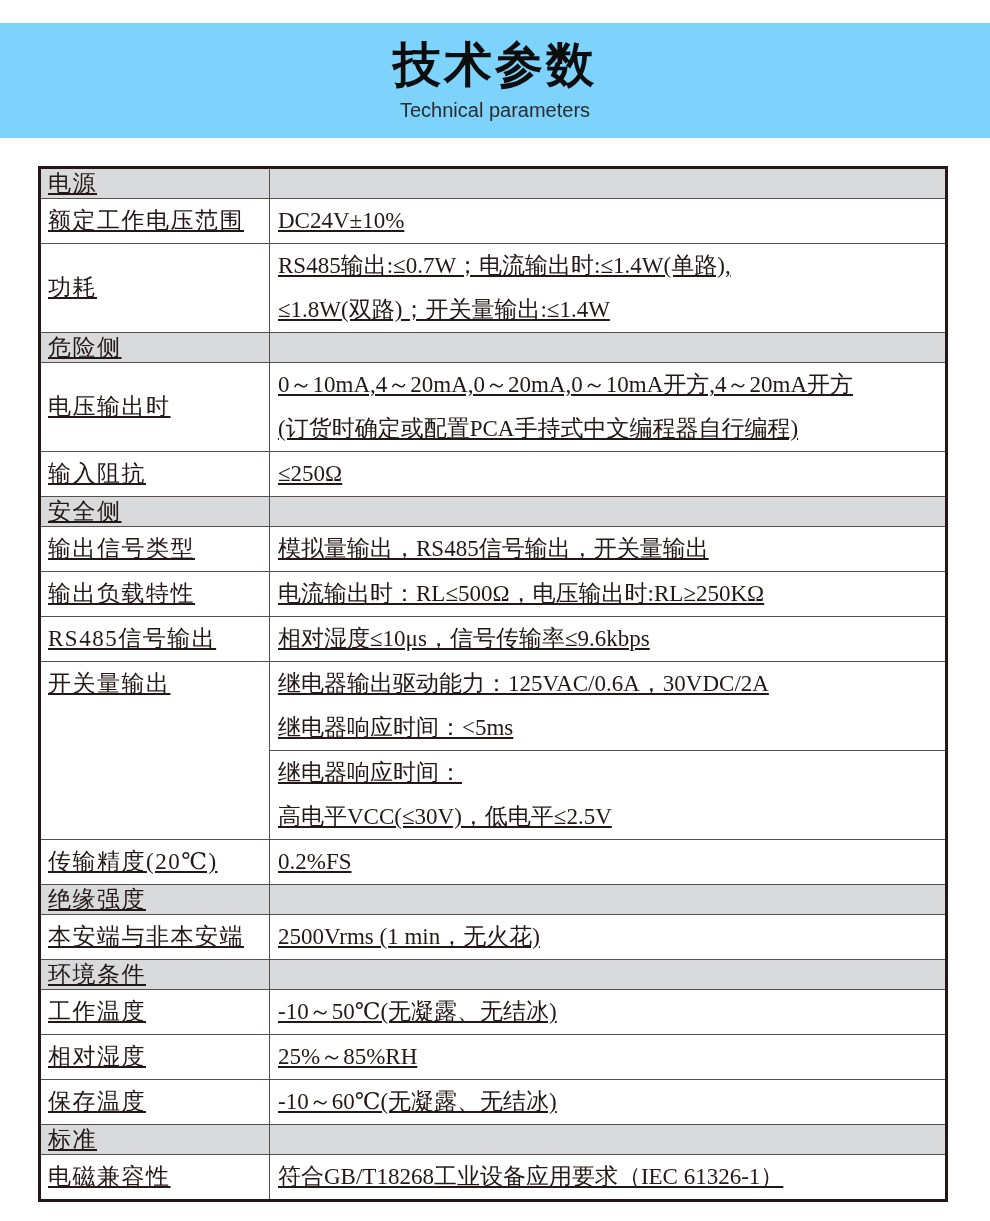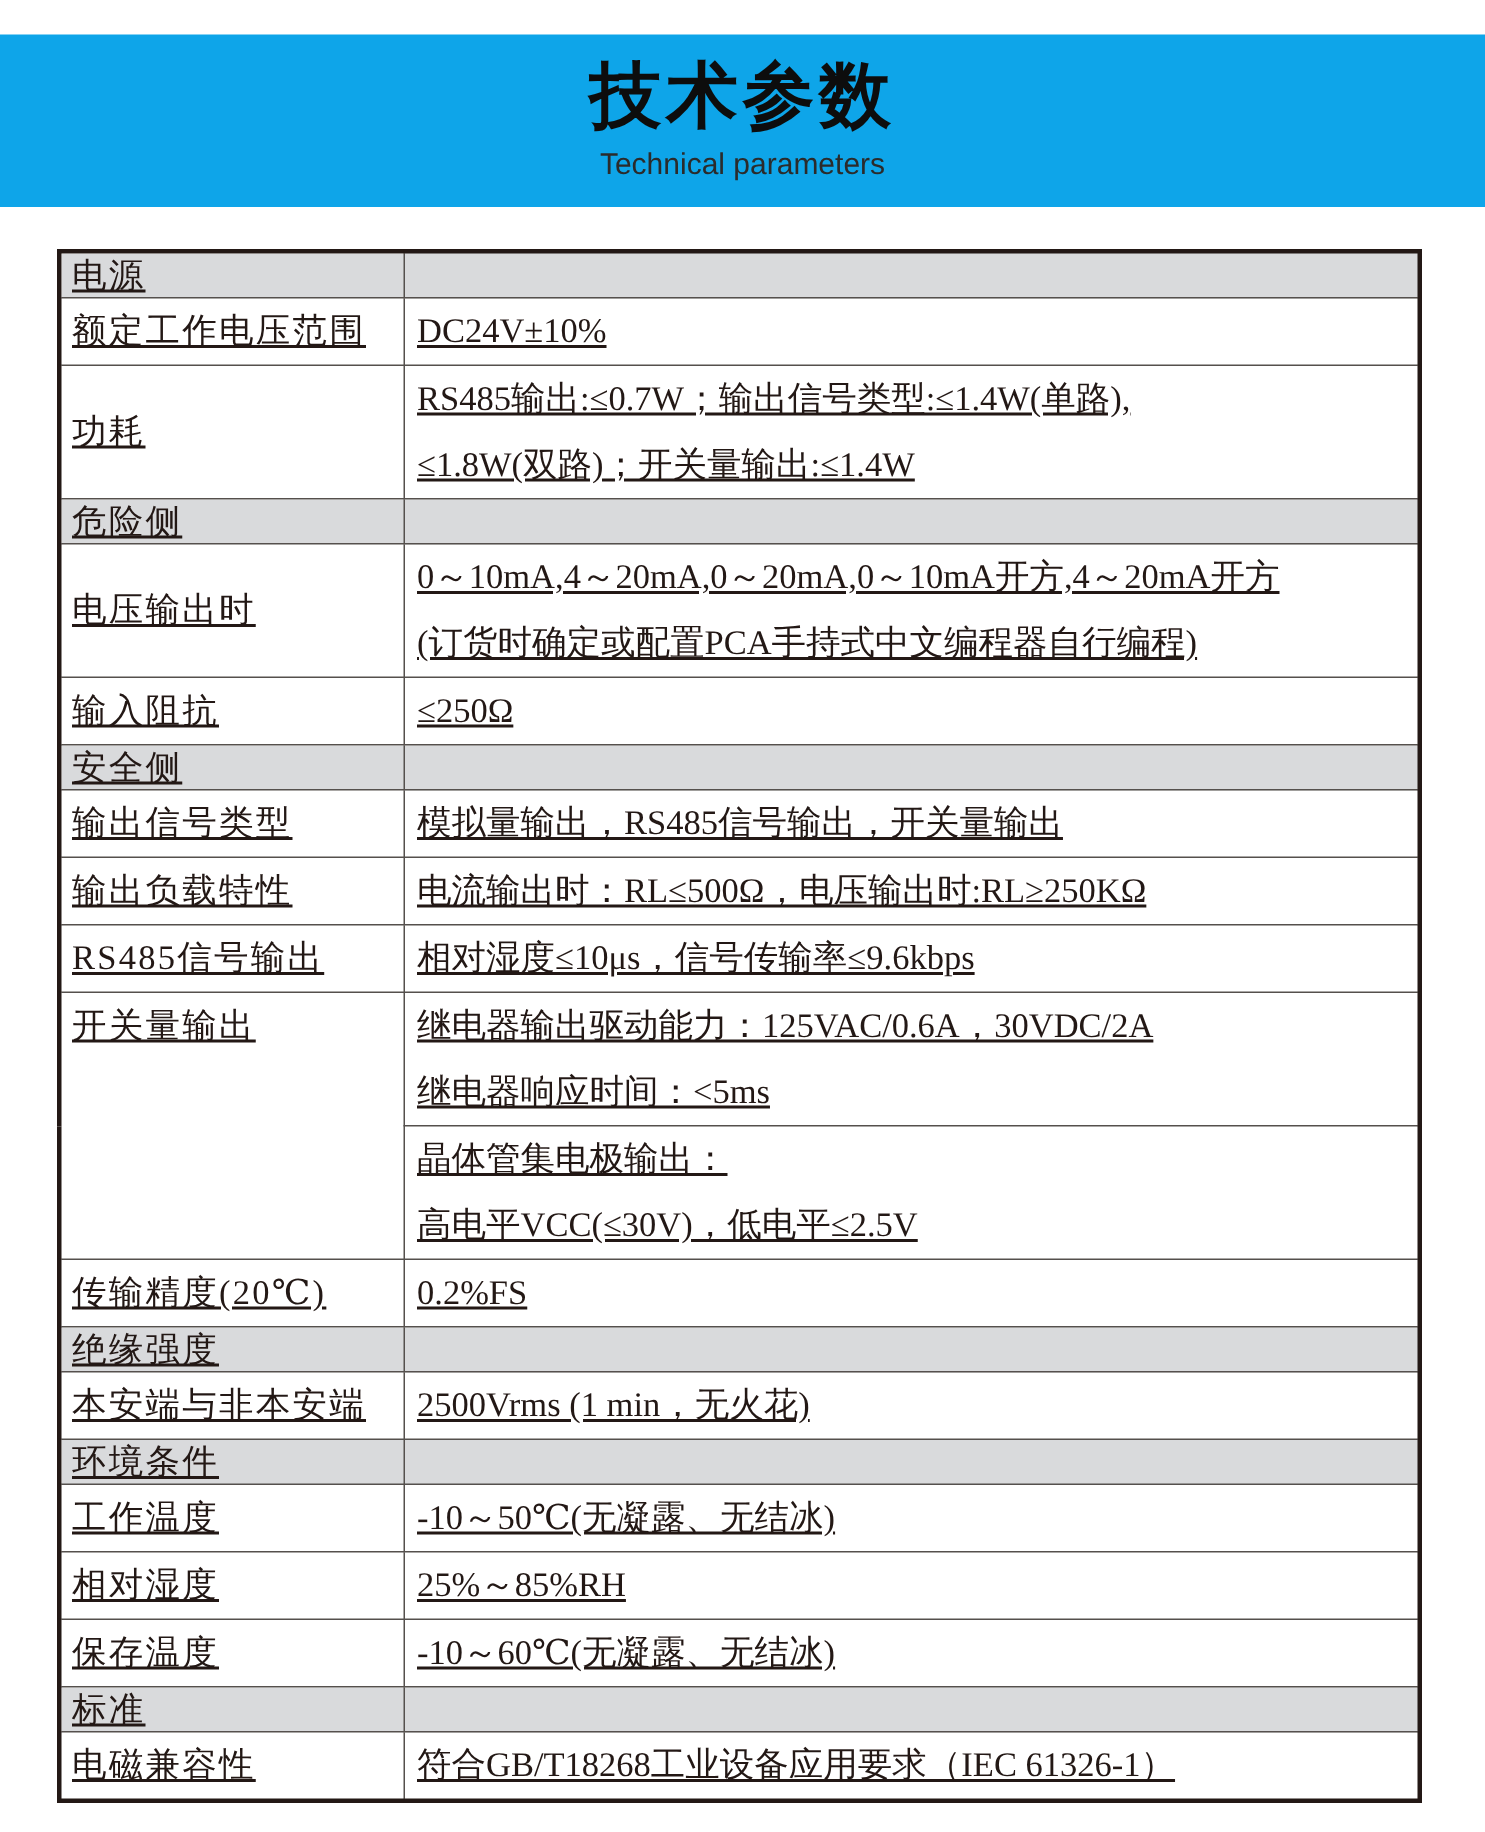--- a/index.html
+++ b/index.html
@@ -7,21 +7,21 @@
     width: 990px; height: 1221px;
     background: #ffffff;
     overflow: hidden;
     font-family: "Liberation Serif", "DejaVu Serif", serif;
     color: #231815;
   }
   
   .title-band {
     margin-top: 23px;
     width: 990px; height: 115px;
-    background: #0ea5e9;
+    background: #7dd3fc;
     display: flex; flex-direction: column;
     align-items: center; justify-content: center;
   }
   .title-band h1 {
     font-family: "Liberation Sans", "DejaVu Sans", sans-serif;
     font-weight: 800;
     font-size: 48px;
     letter-spacing: 3px;
     line-height: 1.1;
     color: #0d0d0d;
@@ -88,21 +88,21 @@
         </tr>
         <tr class="row-item">
           <td class="label-cell">额定工作电压范围</td>
           <td class="value-cell">
             <div class="cell-line">DC24V±10%</div>
           </td>
         </tr>
         <tr class="row-item">
           <td class="label-cell">功耗</td>
           <td class="value-cell">
-            <div class="cell-line">RS485输出:≤0.7W；输出信号类型:≤1.4W(单路),</div>
+            <div class="cell-line">RS485输出:≤0.7W；电流输出时:≤1.4W(单路),</div>
             <div class="cell-line">≤1.8W(双路)；开关量输出:≤1.4W</div>
           </td>
         </tr>
         <tr class="row-section">
           <td class="label-cell">危险侧</td>
           <td class="value-cell"></td>
         </tr>
         <tr class="row-item">
           <td class="label-cell">电压输出时</td>
           <td class="value-cell">
@@ -140,21 +140,21 @@
         </tr>
         <tr class="row-item">
           <td class="label-cell" rowspan="2" style="vertical-align: top;">开关量输出</td>
           <td class="value-cell">
             <div class="cell-line">继电器输出驱动能力：125VAC/0.6A，30VDC/2A</div>
             <div class="cell-line">继电器响应时间：&lt;5ms</div>
           </td>
         </tr>
         <tr class="row-item">
           <td class="value-cell">
-            <div class="cell-line">晶体管集电极输出：</div>
+            <div class="cell-line">继电器响应时间：</div>
             <div class="cell-line">高电平VCC(≤30V)，低电平≤2.5V</div>
           </td>
         </tr>
         <tr class="row-item">
           <td class="label-cell">传输精度(20℃)</td>
           <td class="value-cell">
             <div class="cell-line">0.2%FS</div>
           </td>
         </tr>
         <tr class="row-section">

